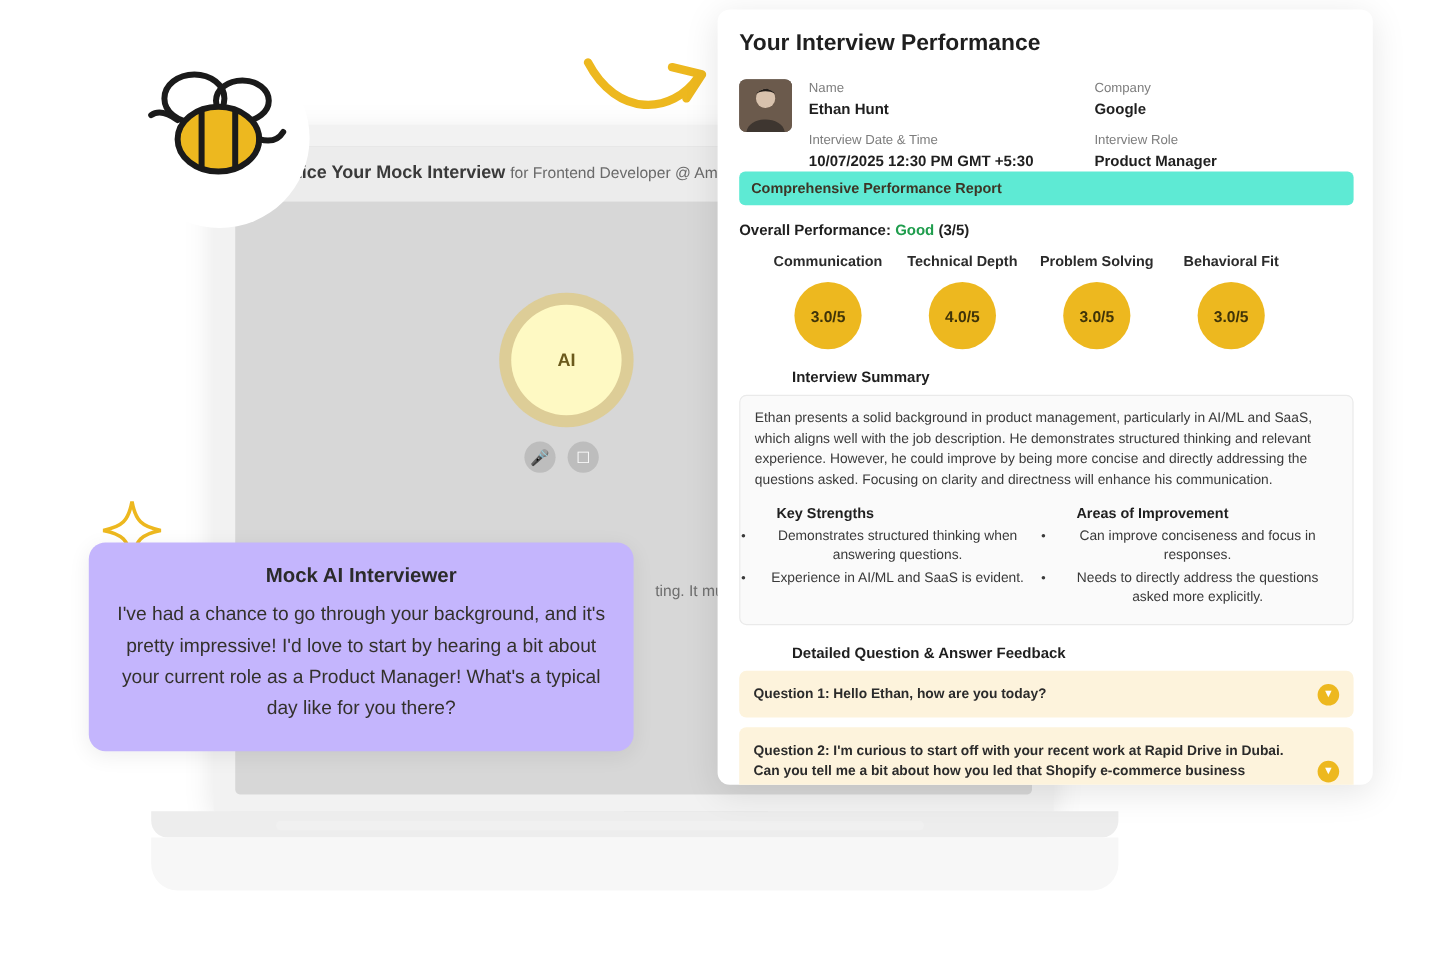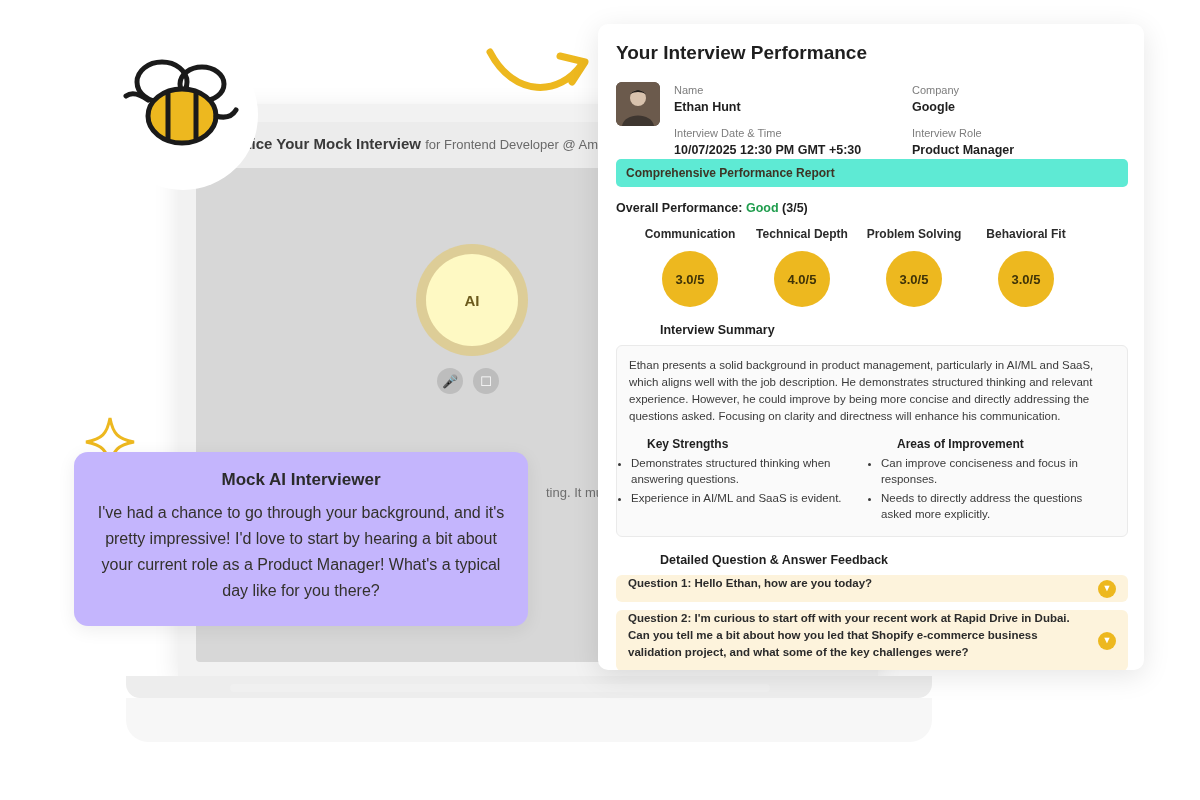--- a/index.html
+++ b/index.html
@@ -86,21 +86,21 @@
     position: absolute; left: 74px; top: 452px; width: 454px;
     background: #c4b5fd; border-radius: 14px; padding: 18px 22px 22px;
     box-shadow: 0 4px 18px rgba(0,0,0,0.07);
     text-align: center;
   }
   .chat-title { font-size: 17px; font-weight: 700; color: #2b2b2b; margin-bottom: 10px; }
   .chat-text { font-size: 16px; line-height: 26px; color: #33312c; }
 
   
   .report {
-    position: absolute; left: 598px; top: 24px; width: 546px; height: 646px;
+    position: absolute; left: 598px; top: 8px; width: 546px; height: 646px;
     background: #ffffff; border-radius: 10px;
     box-shadow: 0 6px 28px rgba(0,0,0,0.10);
     padding: 18px 16px 0 18px;
     overflow: hidden;
   }
   .report-title { font-size: 19px; font-weight: 700; color: #1f1f1f; }
 
   .profile-row { display: flex; margin-top: 18px; }
   .avatar {
     width: 44px; height: 44px; border-radius: 6px; overflow: hidden; flex: 0 0 44px;
@@ -134,26 +134,26 @@
   .section-head { margin-top: 16px; font-size: 12.5px; font-weight: 700; color: #1f1f1f; padding-left: 44px; }
 
   .summary-box {
     margin-top: 8px; background: #fafafa; border: 1px solid #eaeaea; border-radius: 6px;
     padding: 11px 12px;
   }
   .summary-text { font-size: 11.5px; line-height: 17px; color: #3a3a3a; }
   .two-col { display: flex; margin-top: 12px; gap: 14px; }
   .two-col > div { flex: 1; }
   .col-title { font-size: 12px; font-weight: 700; color: #1f1f1f; margin-bottom: 4px; padding-left: 18px; }
-  .col-list { margin-left: 2px; }
+  .col-list { margin-left: 2px; text-align: center; }
   .col-list li { font-size: 11.5px; line-height: 16px; color: #3a3a3a; margin-bottom: 3px; }
 
   .qa-card {
     margin-top: 8px; background: #fdf3dc; border-radius: 6px;
-    padding: 0 40px 10px 12px; position: relative;
+    padding: 12px 40px 10px 12px; position: relative;
   }
   .qa-text { font-size: 11.5px; font-weight: 700; line-height: 17px; color: #2b2b2b; }
   .chev {
     position: absolute; right: 12px; top: 50%; transform: translateY(-50%);
     width: 18px; height: 18px; border-radius: 50%; background: #edb81f;
     display: flex; align-items: center; justify-content: center;
     color: #fff; font-size: 9px; line-height: 1;
   }
 </style>
 </head>

